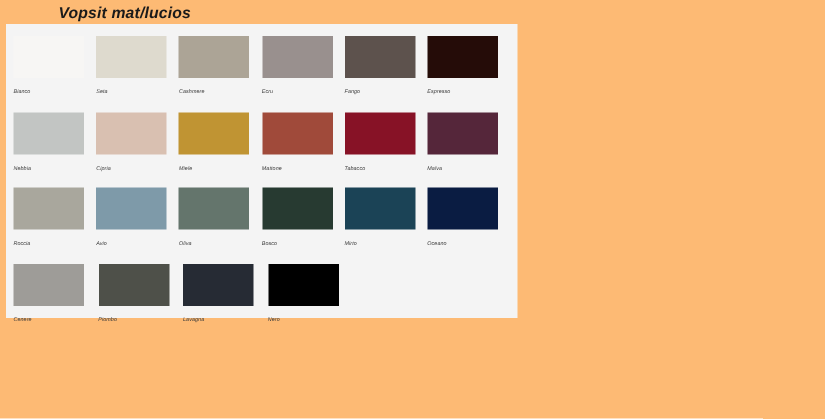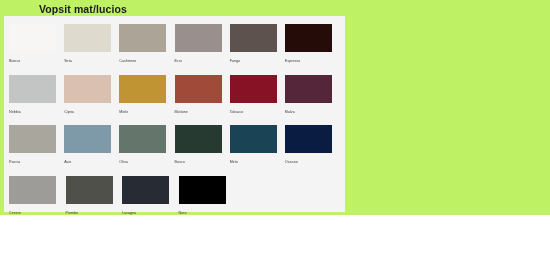--- a/index.html
+++ b/index.html
@@ -8,22 +8,23 @@
     width: 550px;
     height: 279px;
     background: #ffffff;
     font-family: "Liberation Sans", sans-serif;
     overflow: hidden;
   }
 
   #root {
     position: relative;
     width: 550px;
-    height: 215px;
-    background: #bef264;
+    height: 279px;
+    background: #fdba74;
+    font-style: italic;
   }
 
   .palette-title {
     position: absolute;
     left: 39px;
     top: 3px;
     font-size: 10.5px;
     font-weight: bold;
     color: #1a1a1a;
     letter-spacing: 0.1px;

